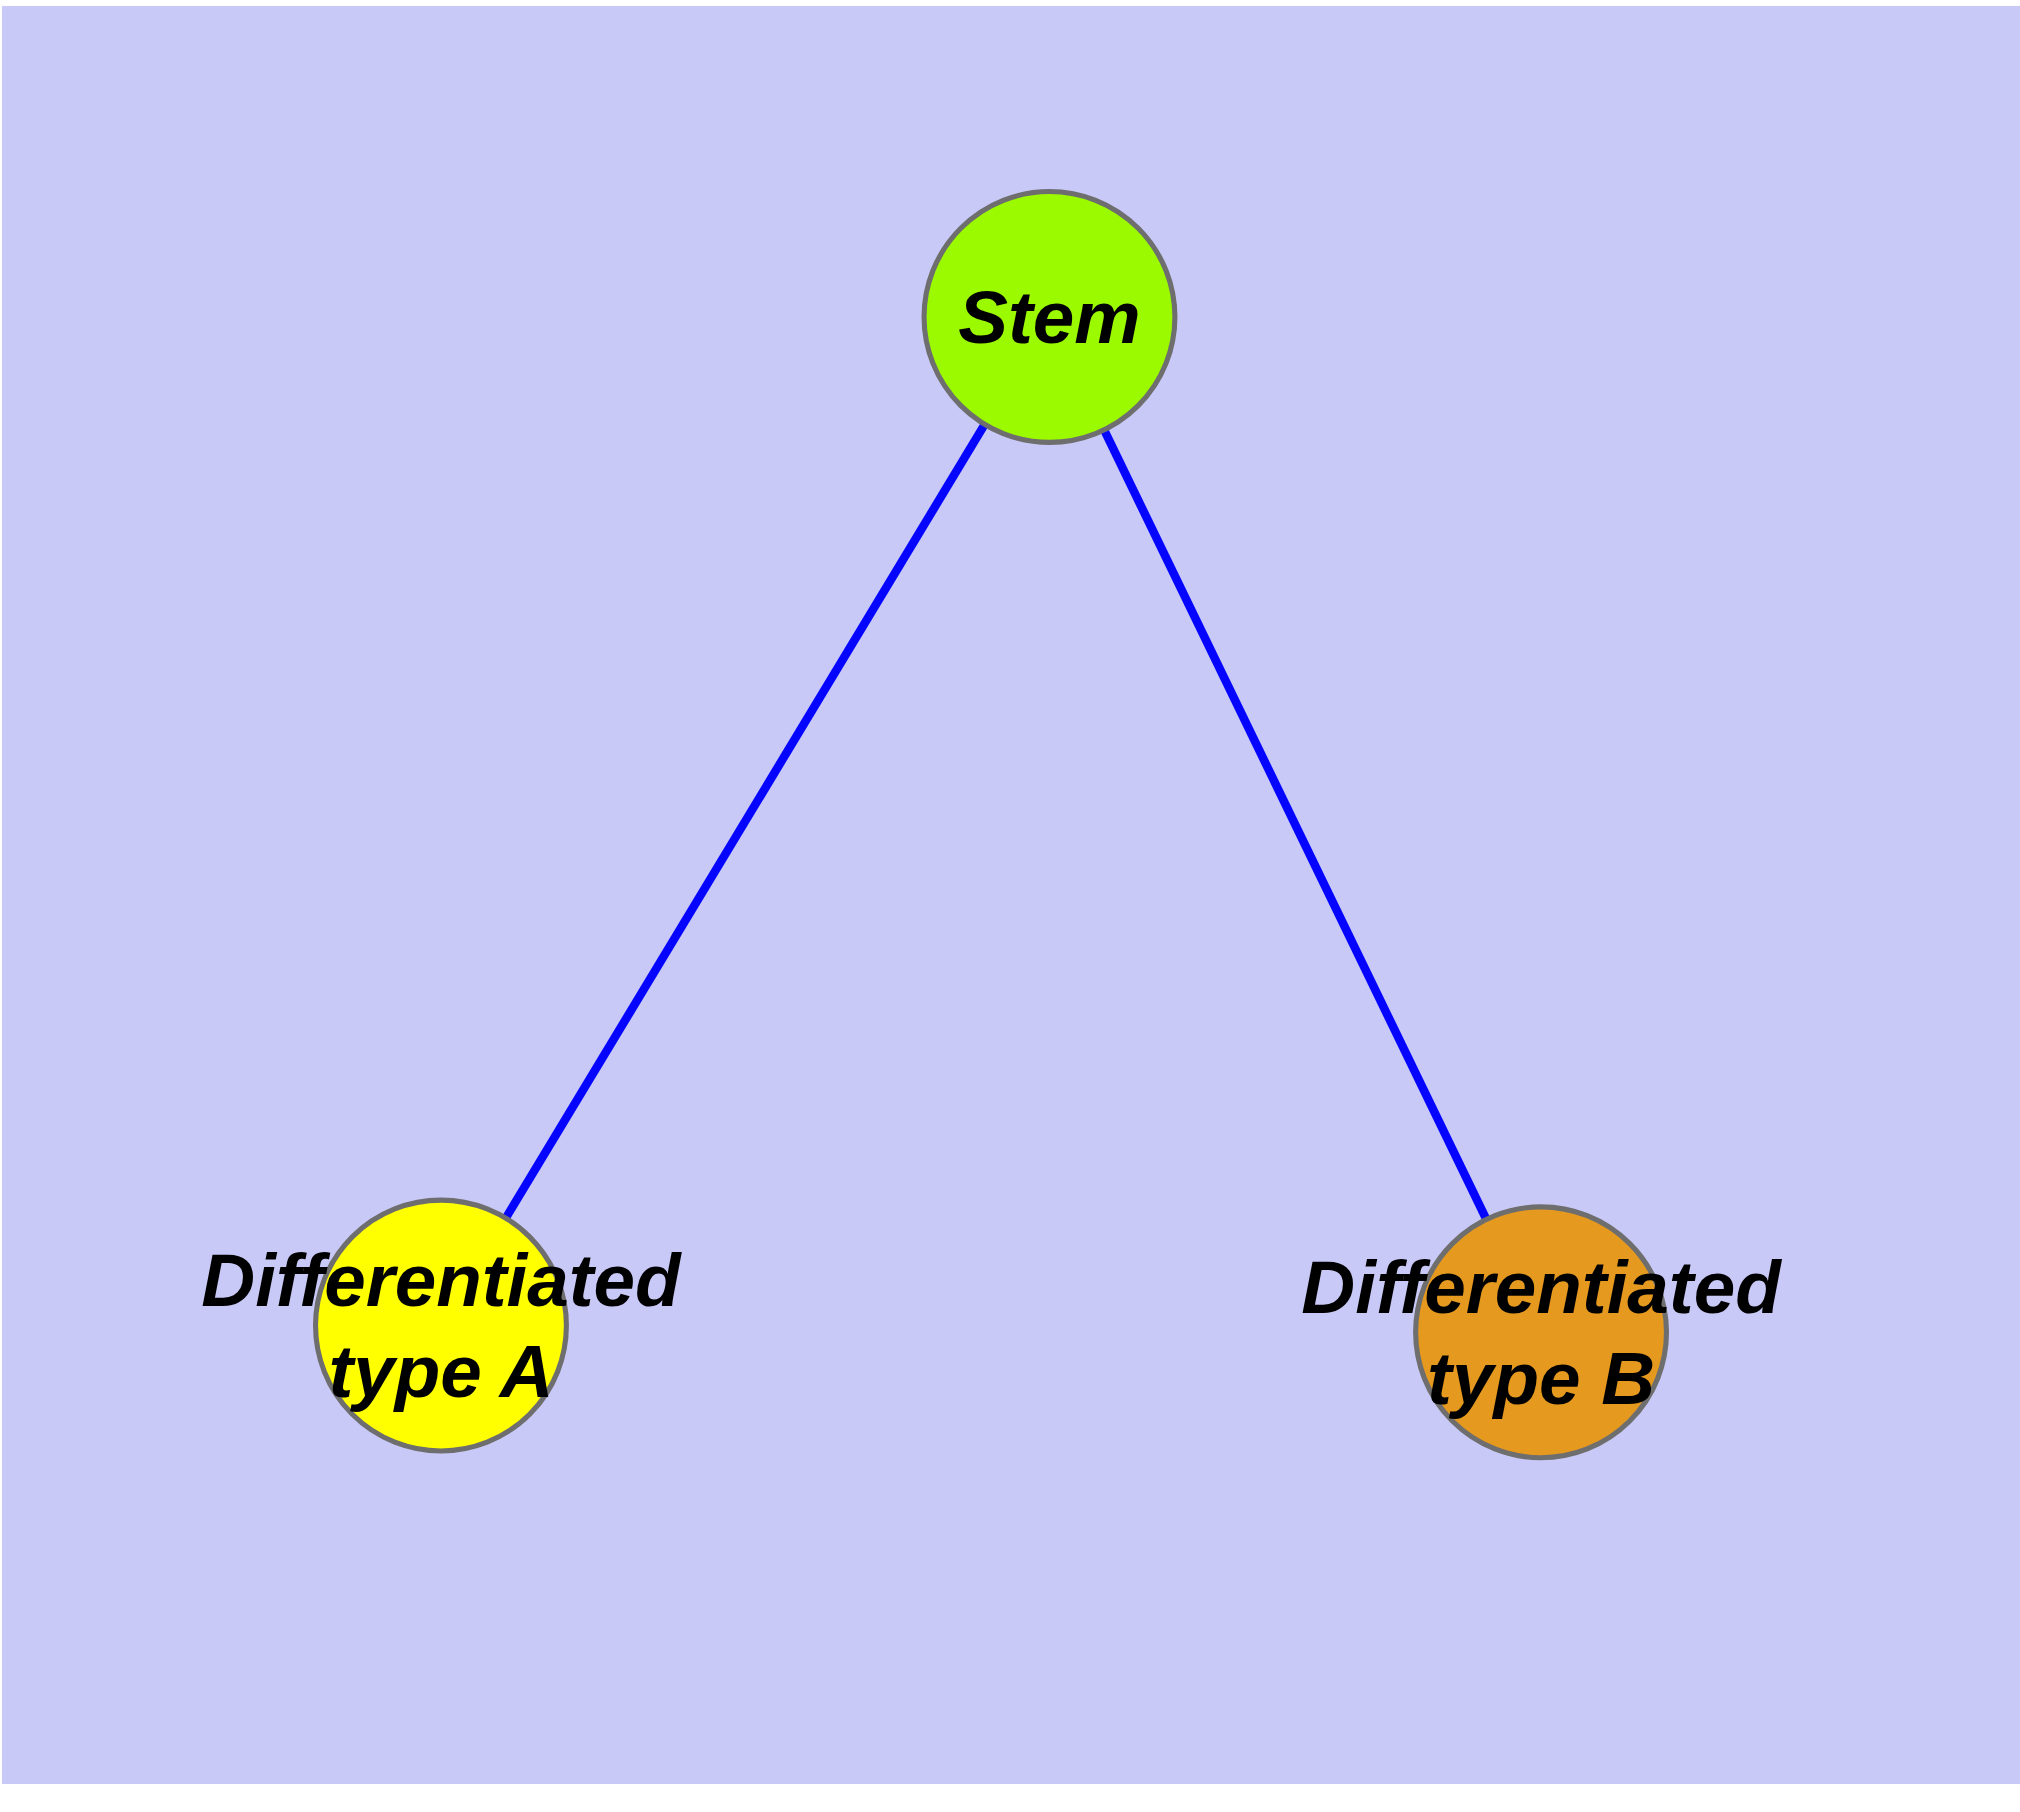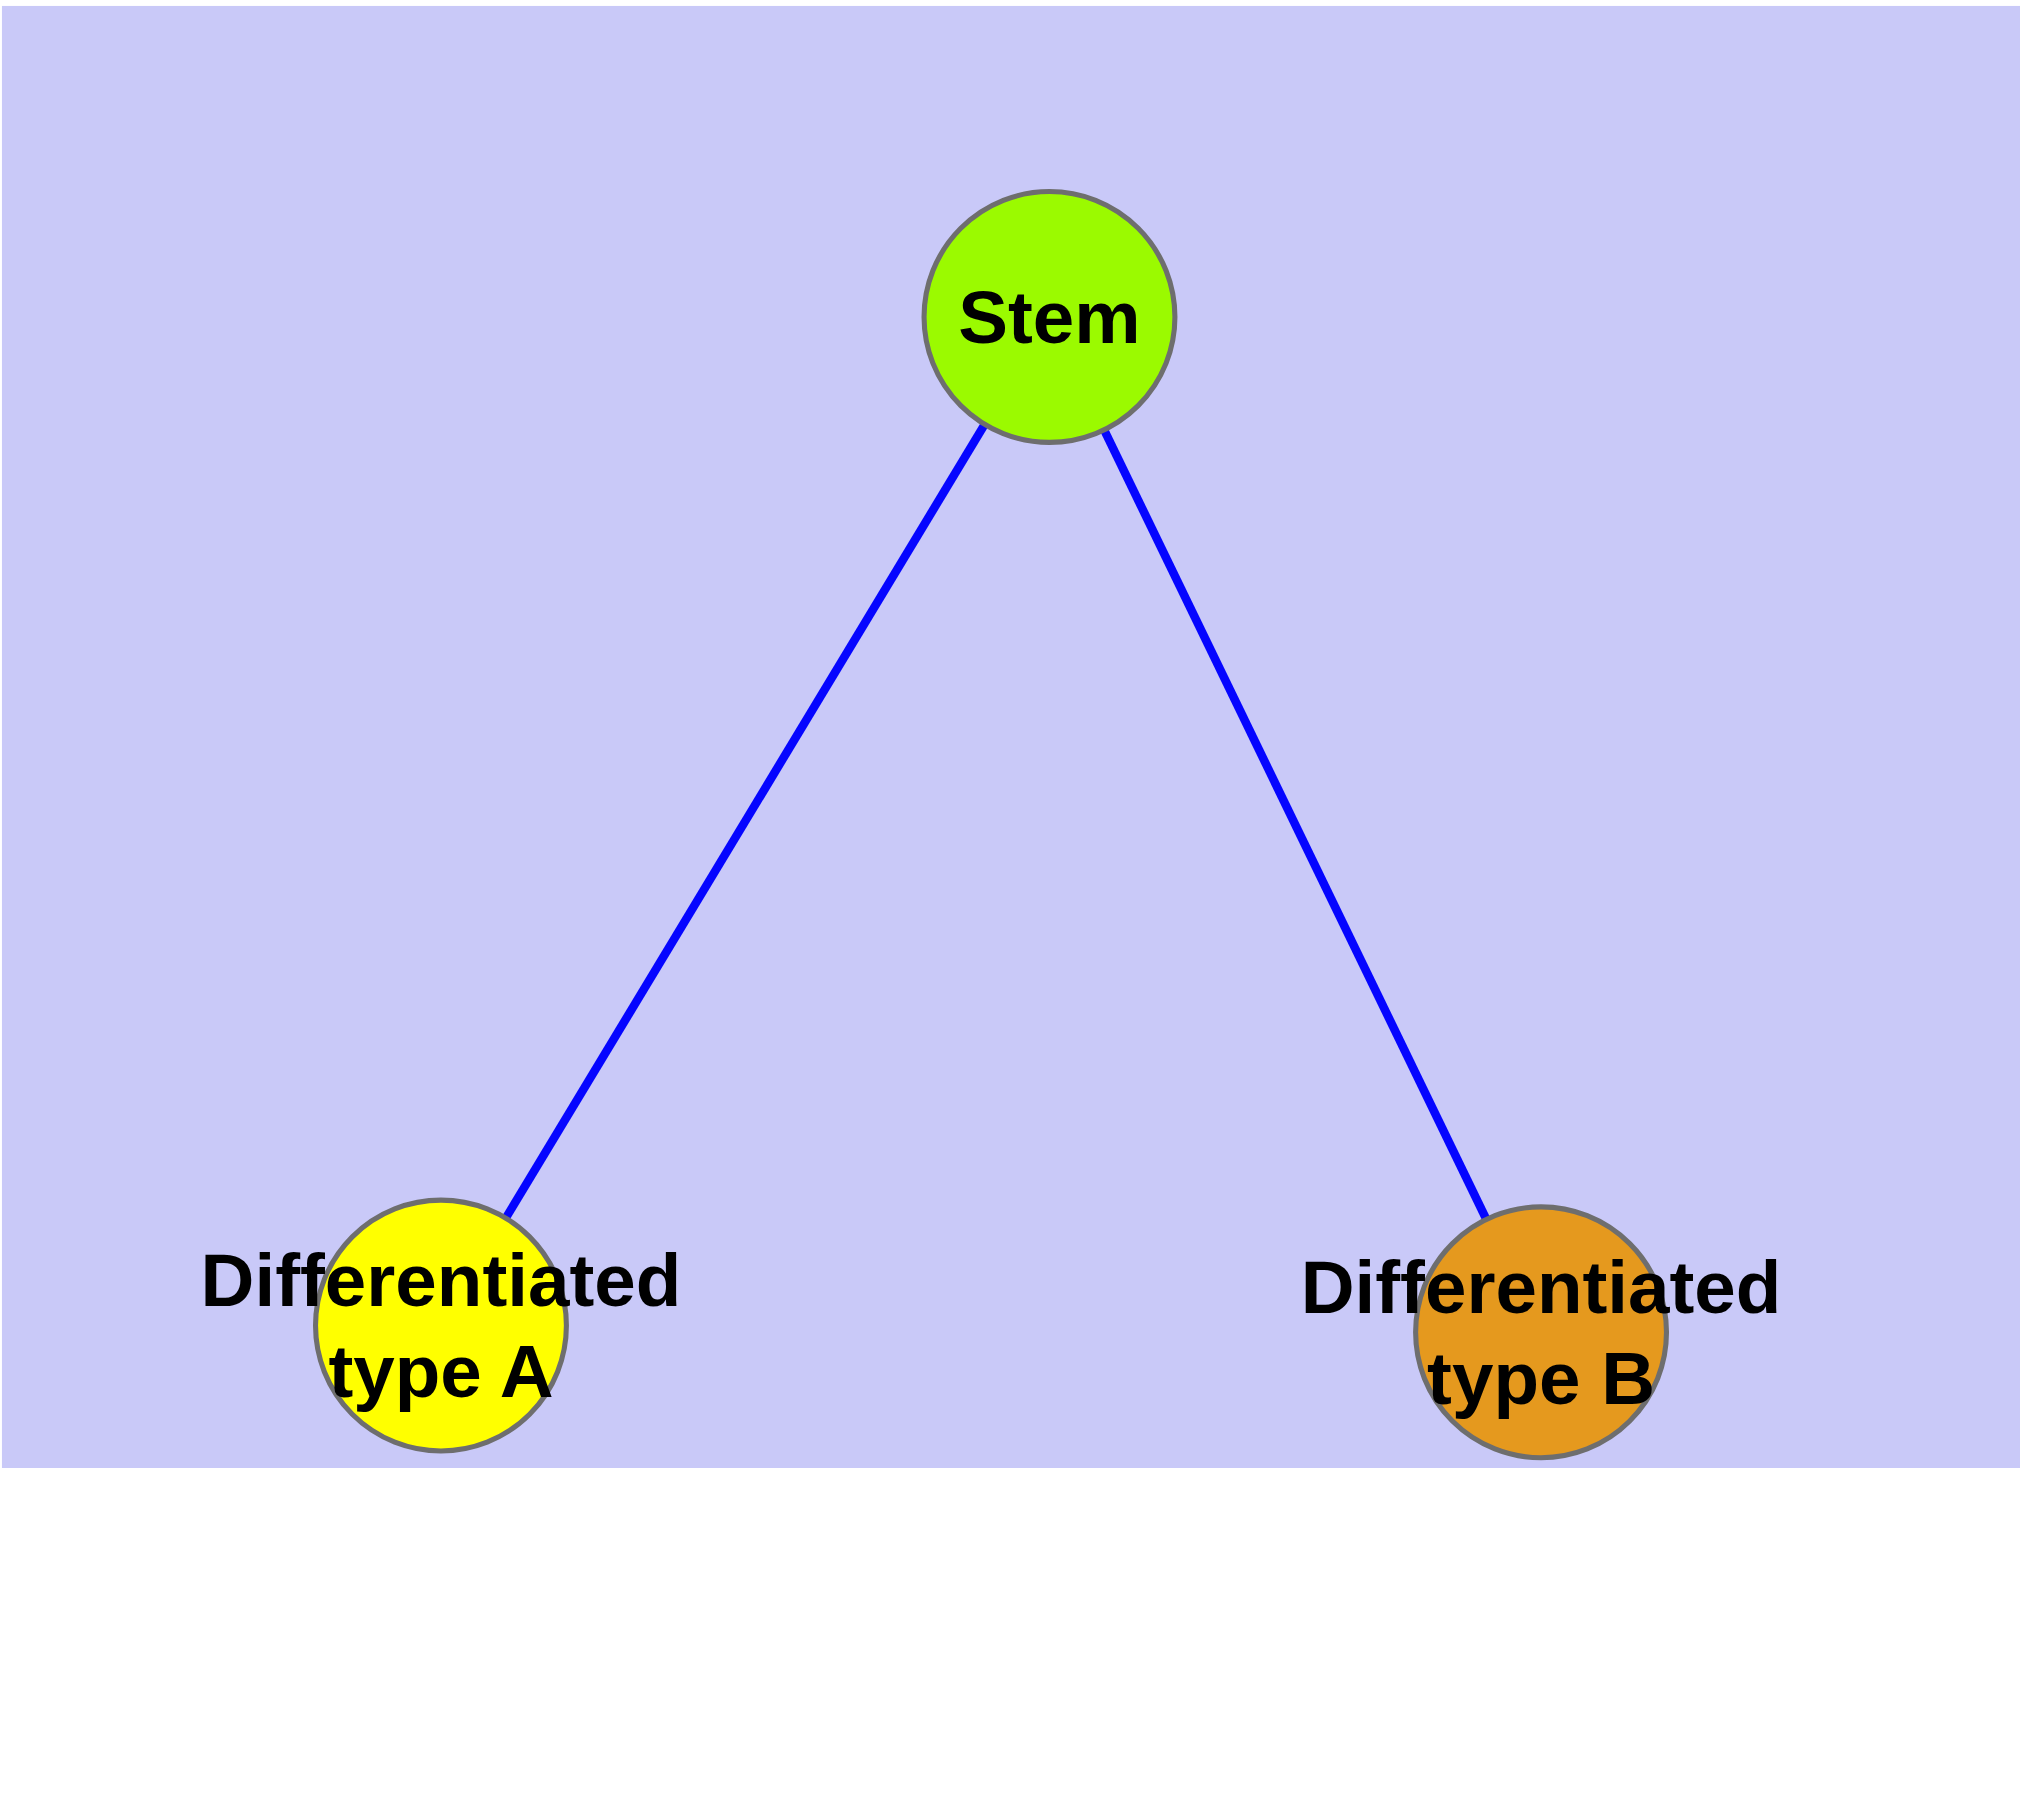--- a/index.html
+++ b/index.html
@@ -3,23 +3,24 @@
 <meta charset="utf-8">
 <style>
   html, body {
     margin: 0;
     padding: 0;
     background: #ffffff;
   }
   .canvas {
     position: relative;
     width: 2021px;
-    height: 1468px;
+    height: 1784px;
     background: #ffffff;
     overflow: hidden;
+    font-style: italic;
   }
   svg { display: block; }
   .edge {
     stroke-width: 10;
     fill: none;
   }
   .node {
     stroke-width: 6;
   }
   .node-label {

